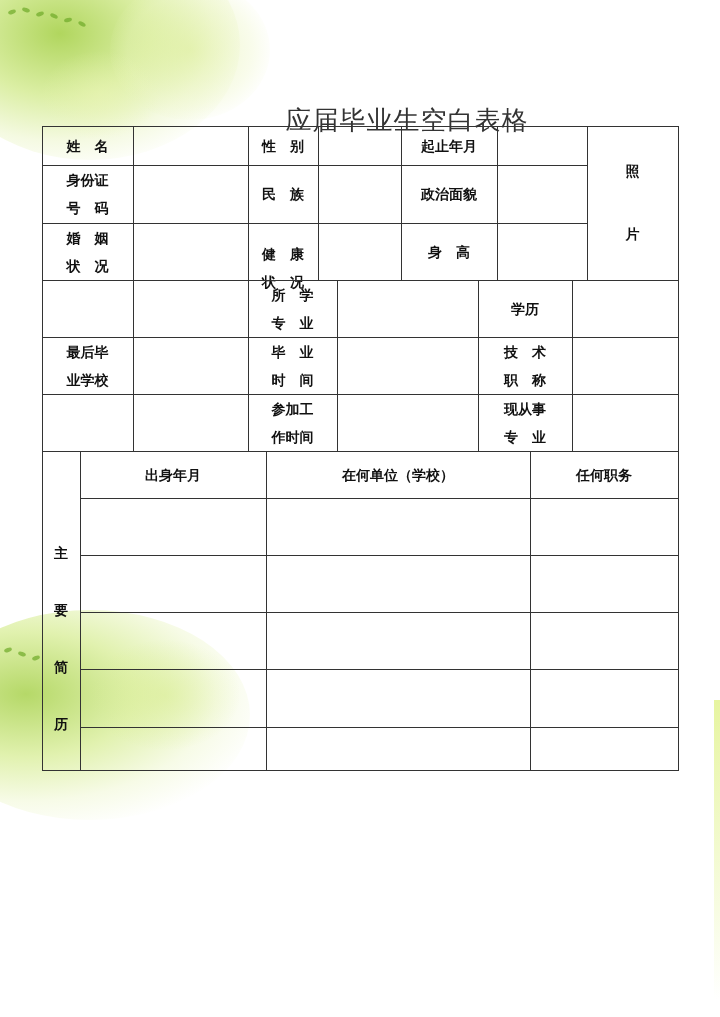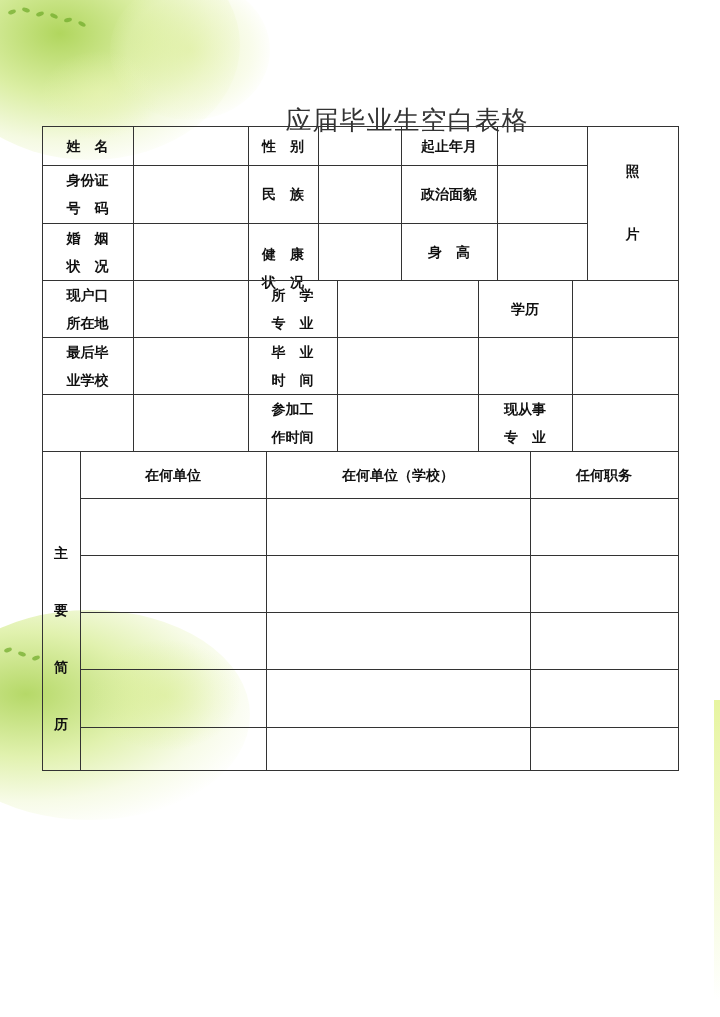--- a/index.html
+++ b/index.html
@@ -78,53 +78,53 @@
 
   <div class="cell" style="left:42px;top:223px;width:91px;height:57px">婚　姻
 状　况</div>
   <div class="cell input" style="left:133px;top:223px;width:115px;height:57px"></div>
   <div class="cell" style="left:248px;top:239px;width:70px;height:57px">健　康
 状　况</div>
   <div class="cell input" style="left:318px;top:223px;width:83px;height:57px"></div>
   <div class="cell" style="left:401px;top:223px;width:96px;height:57px">身　高</div>
   <div class="cell input" style="left:497px;top:223px;width:90px;height:57px"></div>
 
-  <div class="cell" style="left:42px;top:280px;width:91px;height:57px">现户口
-所在地</div>
   <div class="cell input" style="left:133px;top:280px;width:115px;height:57px"></div>
   <div class="cell" style="left:248px;top:280px;width:89px;height:57px">所　学
 专　业</div>
   <div class="cell input" style="left:337px;top:280px;width:141px;height:57px"></div>
   <div class="cell" style="left:478px;top:280px;width:94px;height:57px">学历</div>
   <div class="cell input" style="left:572px;top:280px;width:106px;height:57px"></div>
 
   <div class="cell" style="left:42px;top:337px;width:91px;height:57px">最后毕
 业学校</div>
   <div class="cell input" style="left:133px;top:337px;width:115px;height:57px"></div>
   <div class="cell" style="left:248px;top:337px;width:89px;height:57px">毕　业
 时　间</div>
   <div class="cell input" style="left:337px;top:337px;width:141px;height:57px"></div>
+  <div class="cell" style="left:478px;top:337px;width:94px;height:57px">技　术
+职　称</div>
   <div class="cell input" style="left:572px;top:337px;width:106px;height:57px"></div>
 
   <div class="cell input" style="left:133px;top:394px;width:115px;height:57px"></div>
   <div class="cell" style="left:248px;top:394px;width:89px;height:57px">参加工
 作时间</div>
   <div class="cell input" style="left:337px;top:394px;width:141px;height:57px"></div>
   <div class="cell" style="left:478px;top:394px;width:94px;height:57px">现从事
 专　业</div>
   <div class="cell input" style="left:572px;top:394px;width:106px;height:57px"></div>
 
   <div class="cell vertical-label" style="left:42px;top:451px;width:38px;height:319px;justify-content:flex-start;padding-top:74px;">
     <span>主</span>
     <span>要</span>
     <span>简</span>
     <span>历</span>
   </div>
 
-  <div class="cell" style="left:80px;top:451px;width:186px;height:47px">在何单位</div>
+  <div class="cell" style="left:80px;top:451px;width:186px;height:47px">出身年月</div>
   <div class="cell" style="left:530px;top:451px;width:148px;height:47px">任何职务</div>
   <div class="cell" style="left:266px;top:451px;width:264px;height:47px">在何单位（学校）</div>
 
   <div class="cell input" style="left:80px;top:498px;width:186px;height:57px"></div>
   <div class="cell input" style="left:266px;top:498px;width:264px;height:57px"></div>
   <div class="cell input" style="left:530px;top:498px;width:148px;height:57px"></div>
 
   <div class="cell input" style="left:80px;top:555px;width:186px;height:57px"></div>
   <div class="cell input" style="left:266px;top:555px;width:264px;height:57px"></div>
   <div class="cell input" style="left:530px;top:555px;width:148px;height:57px"></div>

